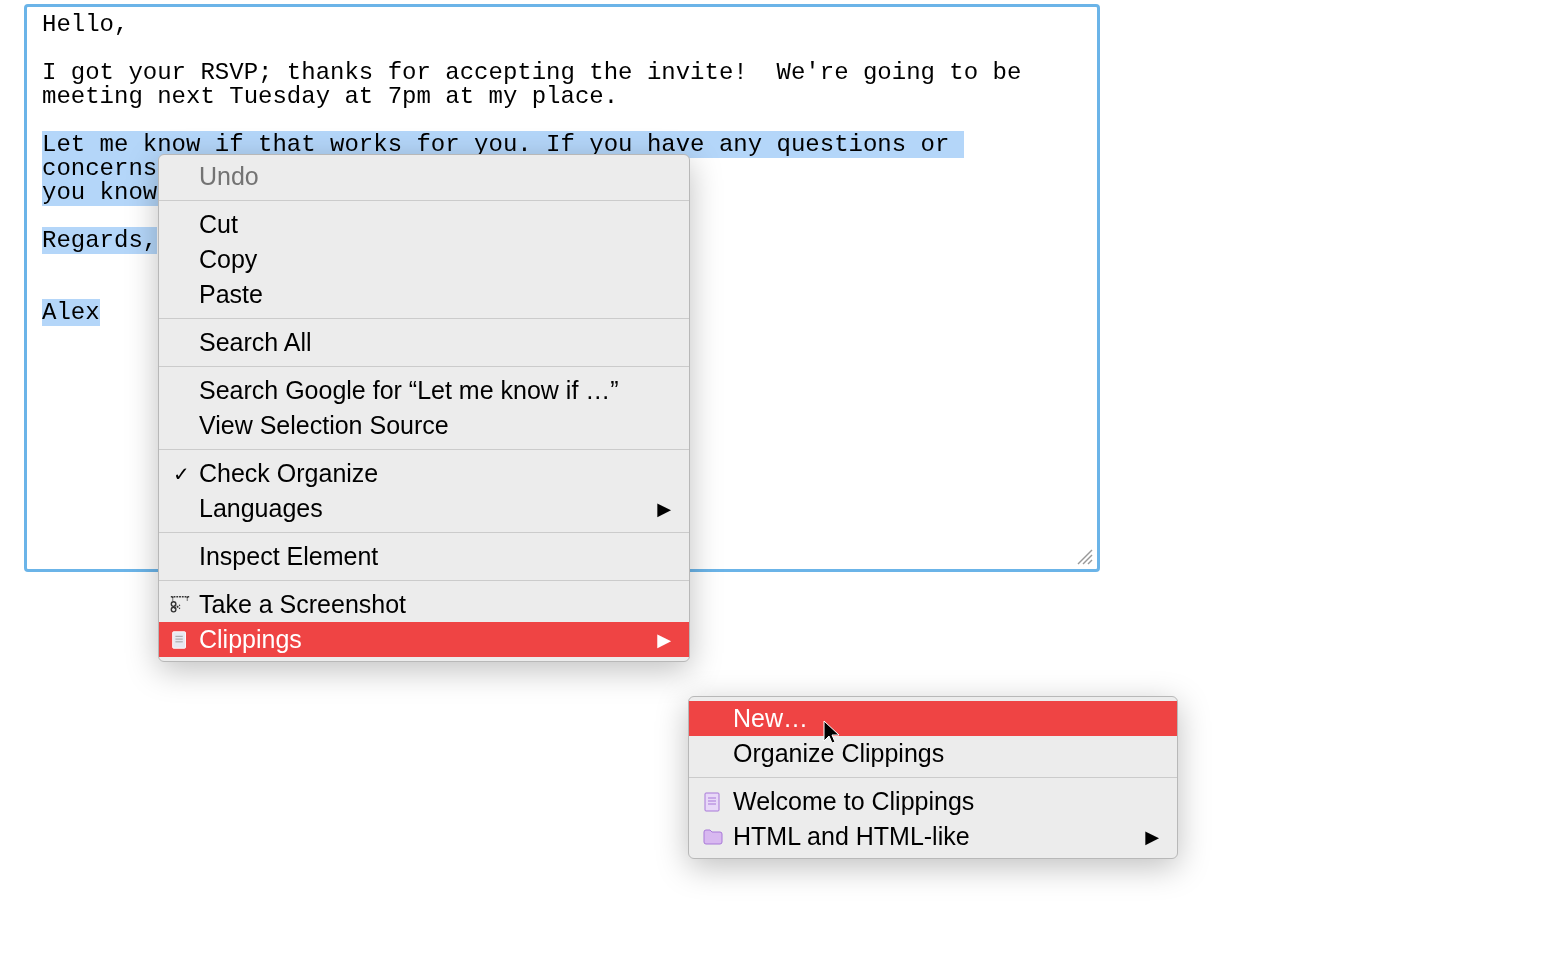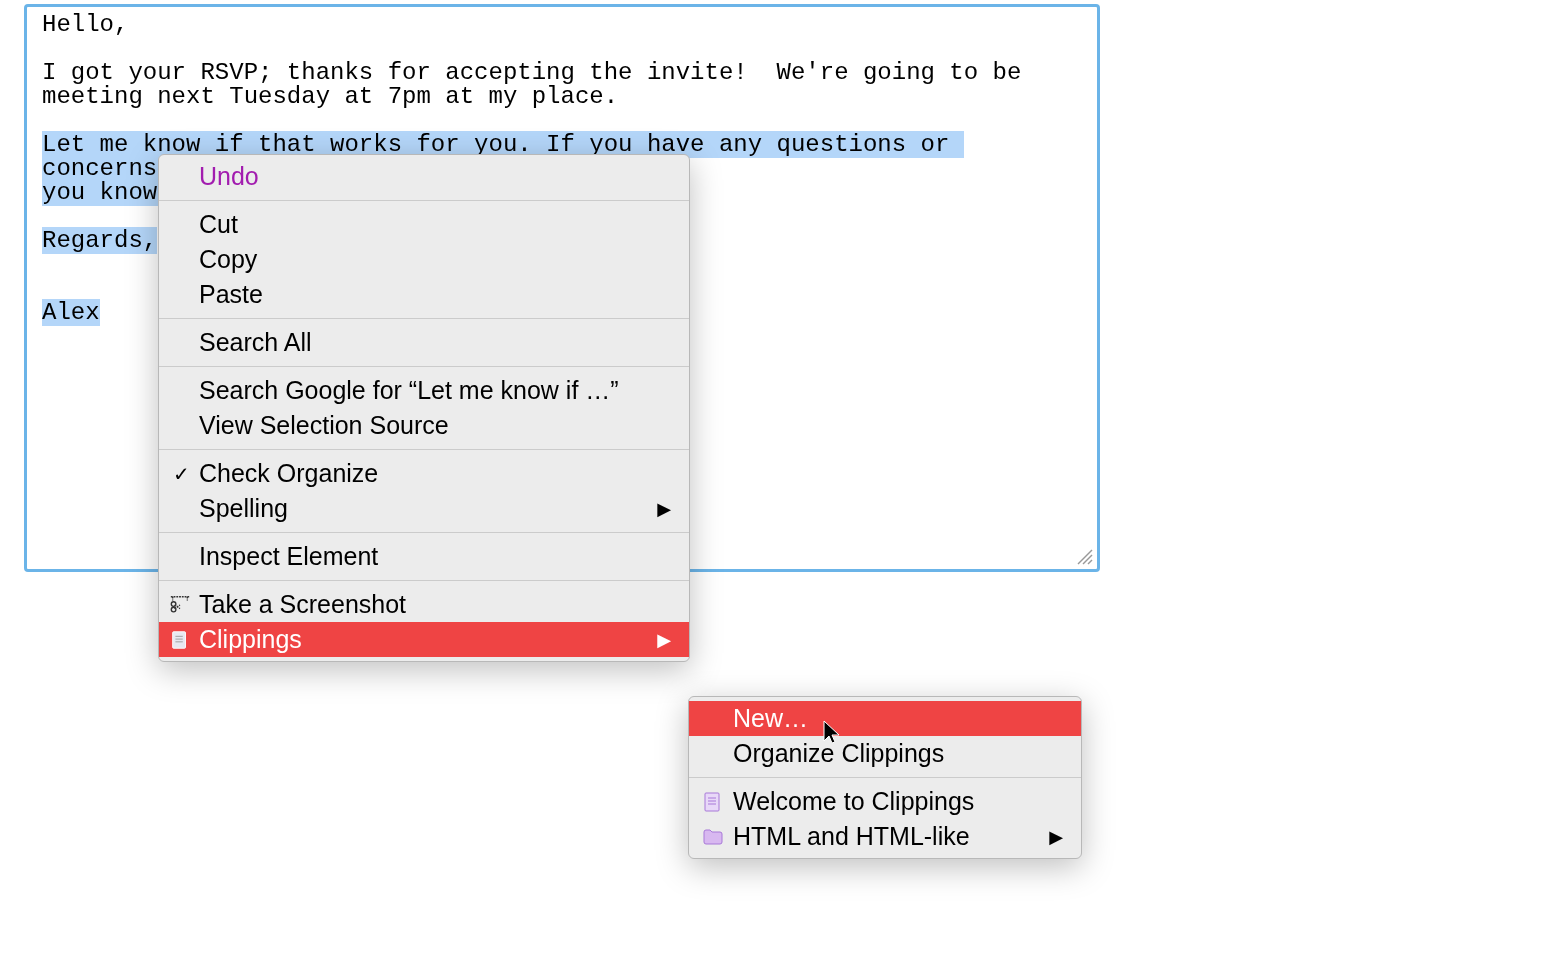--- a/index.html
+++ b/index.html
@@ -61,21 +61,21 @@
     }
     .menu-item {
       display: flex;
       align-items: center;
       padding: 3px 18px 3px 40px;
       color: #000;
       cursor: default;
       position: relative;
     }
     .menu-item.disabled {
-      color: #a21caf;
+      color: #737373;
     }
     .menu-item.highlighted {
       background: #ef4444;
       color: #ffffff;
     }
     .menu-item .label {
       flex: 1;
     }
     .menu-item .arrow {
       font-size: 18px;
@@ -100,21 +100,21 @@
       width: 22px;
       height: 22px;
       display: flex;
       align-items: center;
       justify-content: center;
     }
     .submenu {
       position: absolute;
       left: 688px;
       top: 696px;
-      width: 394px;
+      width: 490px;
       background: #ececec;
       border: 1px solid #b8b8b8;
       border-radius: 6px;
       box-shadow: 0 8px 32px rgba(0,0,0,0.25);
       font-size: 25px;
       padding: 4px 0;
     }
     .submenu .menu-item {
       padding-left: 44px;
     }
@@ -182,21 +182,21 @@
   </div>
   <div class="menu-item">
     <span class="label">View Selection Source</span>
   </div>
   <div class="menu-separator"></div>
   <div class="menu-item">
     <span class="menu-check">✓</span>
     <span class="label">Check Organize</span>
   </div>
   <div class="menu-item">
-    <span class="label">Spelling</span>
+    <span class="label">Languages</span>
     <span class="arrow">▶</span>
   </div>
   <div class="menu-separator"></div>
   <div class="menu-item">
     <span class="label">Inspect Element</span>
   </div>
   <div class="menu-separator"></div>
   <div class="menu-item">
     <span class="menu-icon">
       <svg viewBox="0 0 24 24" width="22" height="22">

